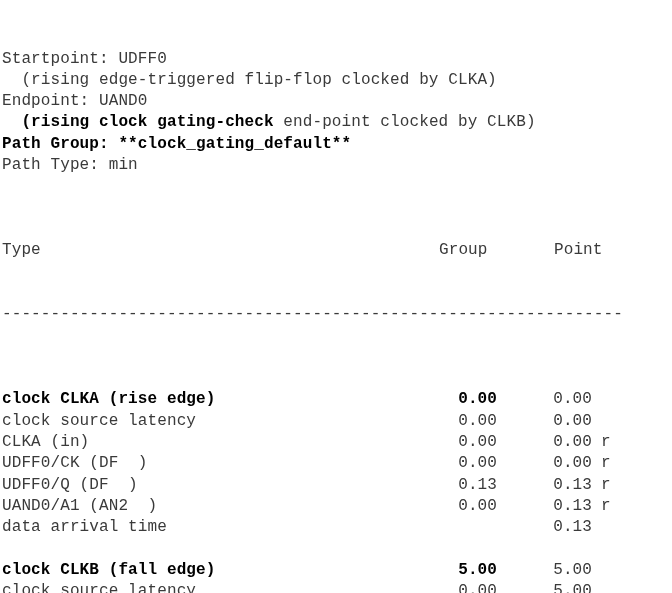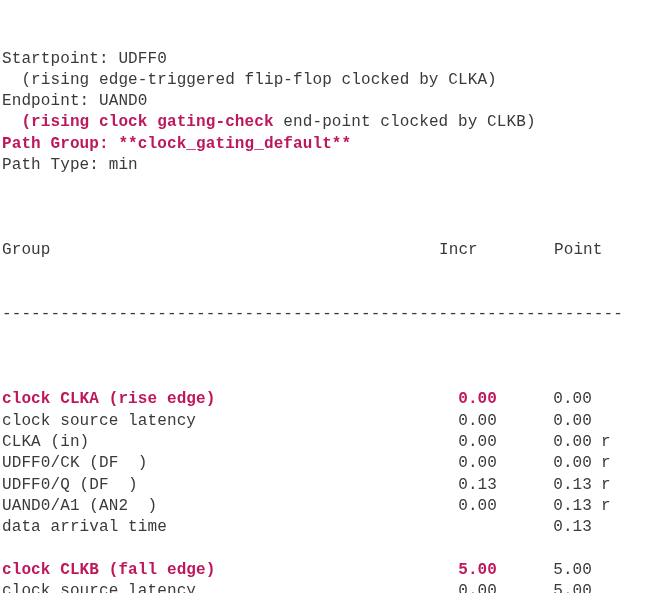--- a/index.html
+++ b/index.html
@@ -24,21 +24,21 @@
     font-size: 16px;
     line-height: 21.3px;
     letter-spacing: 0.1px;
     white-space: pre;
   }
   .line {
     display: block;
     height: 21.3px;
     white-space: pre;
   }
-  .b { font-weight: bold; color: #be185d; }
+  .b { font-weight: bold; color: #000000; }
   .rule {
     display: block;
     height: 21.3px;
     white-space: pre;
     overflow: hidden;
     color: #3a3a3a;
   }
   .spacer { display: block; height: 21.3px; }
 
   
@@ -79,20 +79,20 @@
   .hdr-incr { position: absolute; left: 437px; top: 0; white-space: pre; }
   .hdr-path { position: absolute; left: 552px; top: 0; white-space: pre; }
 </style>
 </head>
 <body>
 
 <div class="report">
   <div id="header-block"><div class="line"><span>Startpoint: UDFF0</span></div><div class="line"><span>  (rising edge-triggered flip-flop clocked by CLKA)</span></div><div class="line"><span>Endpoint: UAND0</span></div><div class="line"><span>  </span><span class="b">(rising clock gating-check</span><span> end-point clocked by CLKB)</span></div><div class="line"><span class="b">Path Group: **clock_gating_default**</span></div><div class="line"><span>Path Type: min</span></div></div>
 
   <div class="row">
-    <span class="pt">Group</span>
-    <span class="hdr-incr">Incr</span>
+    <span class="pt">Type</span>
+    <span class="hdr-incr">Group</span>
     <span class="hdr-path">Point</span>
   </div>
   <div class="rule">----------------------------------------------------------------</div>
 
   <div id="body-block"><div class="row"><span class="pt b">clock CLKA (rise edge)</span><span class="incr b">0.00</span><span class="path">0.00</span><span class="flag"></span></div><div class="row"><span class="pt">clock source latency</span><span class="incr">0.00</span><span class="path">0.00</span><span class="flag"></span></div><div class="row"><span class="pt">CLKA (in)</span><span class="incr">0.00</span><span class="path">0.00</span><span class="flag">r</span></div><div class="row"><span class="pt">UDFF0/CK (DF  )</span><span class="incr">0.00</span><span class="path">0.00</span><span class="flag">r</span></div><div class="row"><span class="pt">UDFF0/Q (DF  )</span><span class="incr">0.13</span><span class="path">0.13</span><span class="flag">r</span></div><div class="row"><span class="pt">UAND0/A1 (AN2  )</span><span class="incr">0.00</span><span class="path">0.13</span><span class="flag">r</span></div><div class="row"><span class="pt">data arrival time</span><span class="incr"></span><span class="path">0.13</span><span class="flag"></span></div><div class="spacer"></div><div class="row"><span class="pt b">clock CLKB (fall edge)</span><span class="incr b">5.00</span><span class="path">5.00</span><span class="flag"></span></div><div class="row"><span class="pt">clock source latency</span><span class="incr">0.00</span><span class="path">5.00</span><span class="flag"></span></div></div>
 </div>
 
 </body></html>

